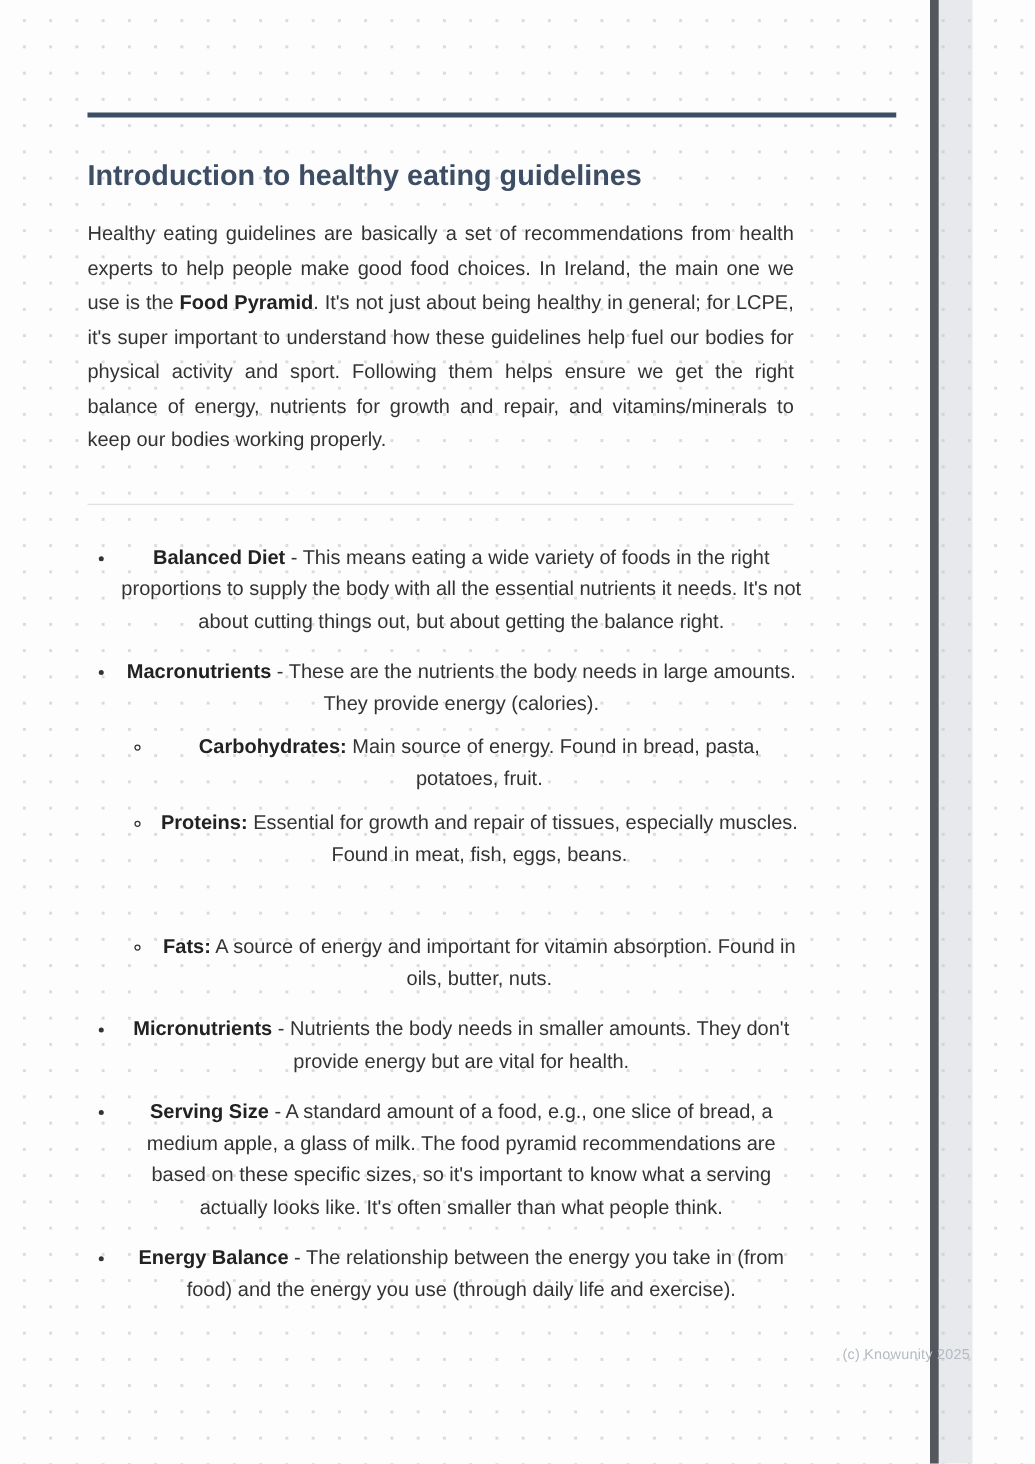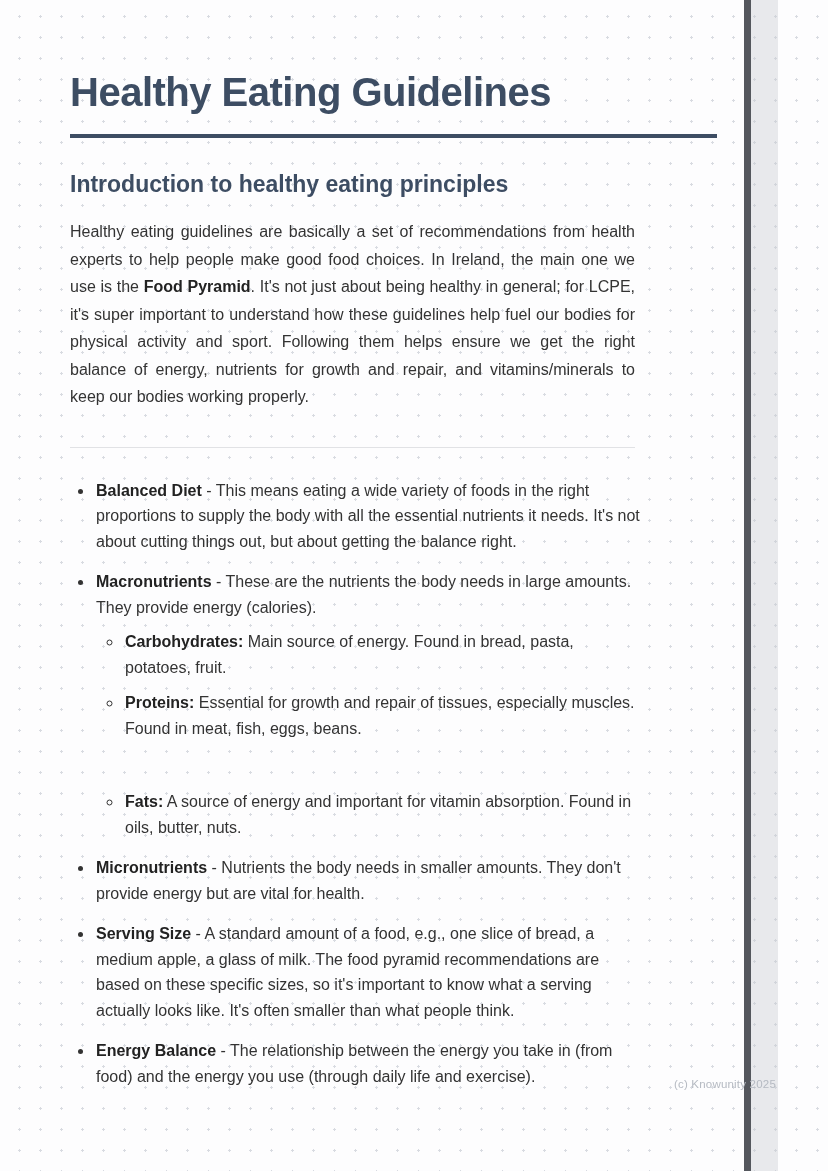--- a/index.html
+++ b/index.html
@@ -82,21 +82,21 @@
 
   .terms-list {
     margin: 0;
     padding-left: 24px;
     width: 572px;
     list-style: disc;
     font-size: 16px;
     line-height: 25.5px;
     color: #333;
   }
-  .terms-list > li { margin-bottom: 15px; padding-left: 2px; }
+  .terms-list > li { margin-bottom: 15px; padding-left: 2px; text-align: center; }
   .terms-list strong { color: #222; }
 
   .sub-list {
     margin: 9px 0 0 0;
     padding-left: 27px;
     list-style: circle;
   }
   .sub-list > li { margin-bottom: 10px; padding-left: 2px; }
   .sub-list > li:last-child { margin-bottom: 0; margin-top: 48px; }
 
@@ -112,24 +112,23 @@
 </head>
 <body>
 
 <div class="page">
 
   <div class="edge-bar"></div>
   <div class="edge-band"></div>
 
   <div class="content">
 
-    <h1 class="doc-title">Healthy Eating Guidelines</h1>
     <div class="title-rule"></div>
 
-    <h2 class="section-heading">Introduction to healthy eating principles</h2>
+    <h2 class="section-heading">Introduction to healthy eating guidelines</h2>
 
     <p class="intro-paragraph"><span>Healthy eating guidelines are basically a set of recommendations from health experts to help people make good food choices. In Ireland, the main one we use is the </span><strong>Food Pyramid</strong><span>. It's not just about being healthy in general; for LCPE, it's super important to understand how these guidelines help fuel our bodies for physical activity and sport. Following them helps ensure we get the right balance of energy, nutrients for growth and repair, and vitamins/minerals to keep our bodies working properly.</span></p>
 
     <hr class="section-divider">
 
 
     <ul class="terms-list">
 
       <li><strong>Balanced Diet</strong><span> - This means eating a wide variety of foods in the right proportions to supply the body with all the essential nutrients it needs. It's not about cutting things out, but about getting the balance right.</span></li>
 

